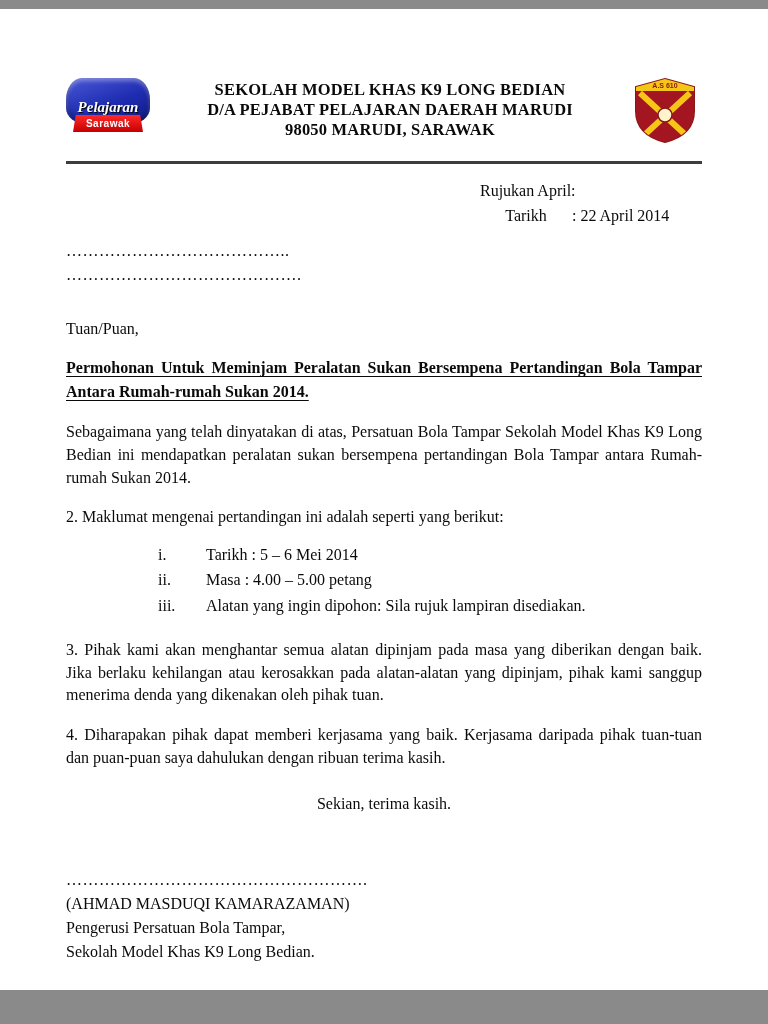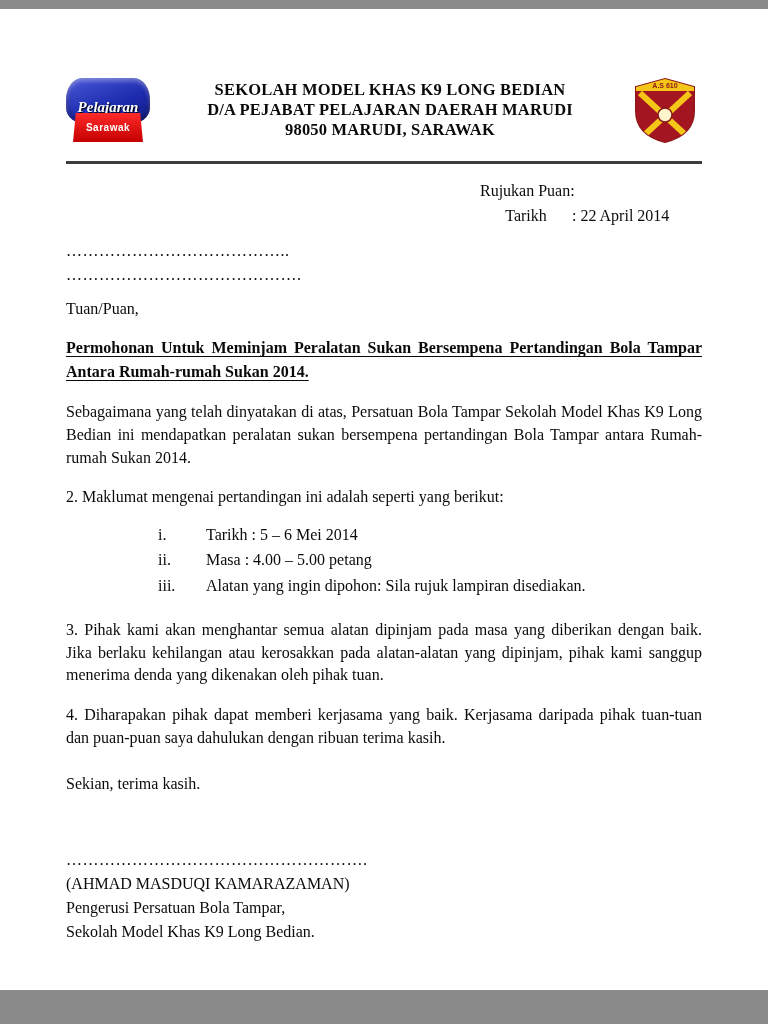--- a/index.html
+++ b/index.html
@@ -54,22 +54,22 @@
     background: linear-gradient(160deg, #4a58d8 0%, #1e2cb0 55%, #101c86 100%);
     border-radius: 16px 16px 20px 20px / 22px 22px 16px 16px;
     box-shadow: inset 0 -4px 6px rgba(0,0,0,.35), inset 0 3px 4px rgba(255,255,255,.35);
     display: flex; align-items: center; justify-content: center;
   }
   .logo-left .blue span {
     color: #fff; font-style: italic; font-weight: bold;
     font-size: 15px; text-shadow: 1px 1px 1px #000; margin-top: 12px;
   }
   .logo-left .ribbon {
-    position: absolute; left: 7px; bottom: 0;
-    width: 70px; height: 29px;
+    position: absolute; left: 7px; bottom: 10px;
+    width: 70px; height: 17px;
     background: linear-gradient(#ff2a2a, #c40000);
     clip-path: polygon(4% 0, 96% 0, 100% 100%, 0 100%);
     display: flex; align-items: center; justify-content: center;
   }
   .logo-left .ribbon span {
     color: #fff; font-family: "Liberation Sans", sans-serif;
     font-size: 10px; font-weight: bold; letter-spacing: .5px;
   }
 
   
@@ -80,21 +80,21 @@
     border-bottom: 3px solid #3d3d3d;
   }
 
   
   .meta { margin-top: 15px; margin-left: 414px; line-height: 1.55; }
   .meta .row { display: flex; }
   .meta .lbl { width: 92px; text-align: center; }
 
   .recipients { margin-top: 10px; line-height: 1.55; letter-spacing: .5px; }
 
-  .salutation { margin-top: 12px; }
+  .salutation { margin-top: 32px; }
 
   
   .subject { margin-top: 18px; font-weight: bold; line-height: 1.5; }
   .subject .l1 {
     text-decoration: underline;
     text-underline-offset: 3px;
     text-align: justify;
     text-align-last: justify;
   }
   .subject .l2 {
@@ -104,21 +104,21 @@
   }
 
   .para { margin-top: 17px; text-align: justify; line-height: 1.42; }
   .para.nojust { text-align: left; }
 
   
   .sublist { margin: 13px 0 0 92px; line-height: 1.58; }
   .sublist .row { display: flex; }
   .sublist .num { width: 48px; flex: 0 0 auto; }
 
-  .closing   { margin-top: 26px; }
+  .closing   { margin-top: 26px; text-align: center; }
   .yangbenar { margin-top: 42px; }
   .sig-dots  { margin-top: 58px; letter-spacing: .5px; }
   .sig-name  { margin-top: 3px; line-height: 1.5; }
 </style>
 </head>
 <body>
 
 <div class="viewport">
   <div class="gray-strip-top"></div>
 
@@ -158,21 +158,21 @@
             <circle cx="37" cy="40" r="7" fill="#fff4cc" stroke="#8a1717" stroke-width="1.5"></circle>
           </g>
           <text x="37" y="13" text-anchor="middle" font-size="7" font-family="Liberation Sans, sans-serif" font-weight="bold" fill="#8a1717">A.S 610</text>
         </svg>
       </div>
     </div>
 
     <div class="head-rule"></div>
 
     <div class="meta">
-      <div>Rujukan Puan:</div>
+      <div>Rujukan April:</div>
       <div class="row">
         <span class="lbl">Tarikh</span>
         <span>: 22 April 2014</span>
       </div>
     </div>
 
     <div class="recipients">
       <div>…………………………………..</div>
       <div>…………………………………….</div>
     </div>

